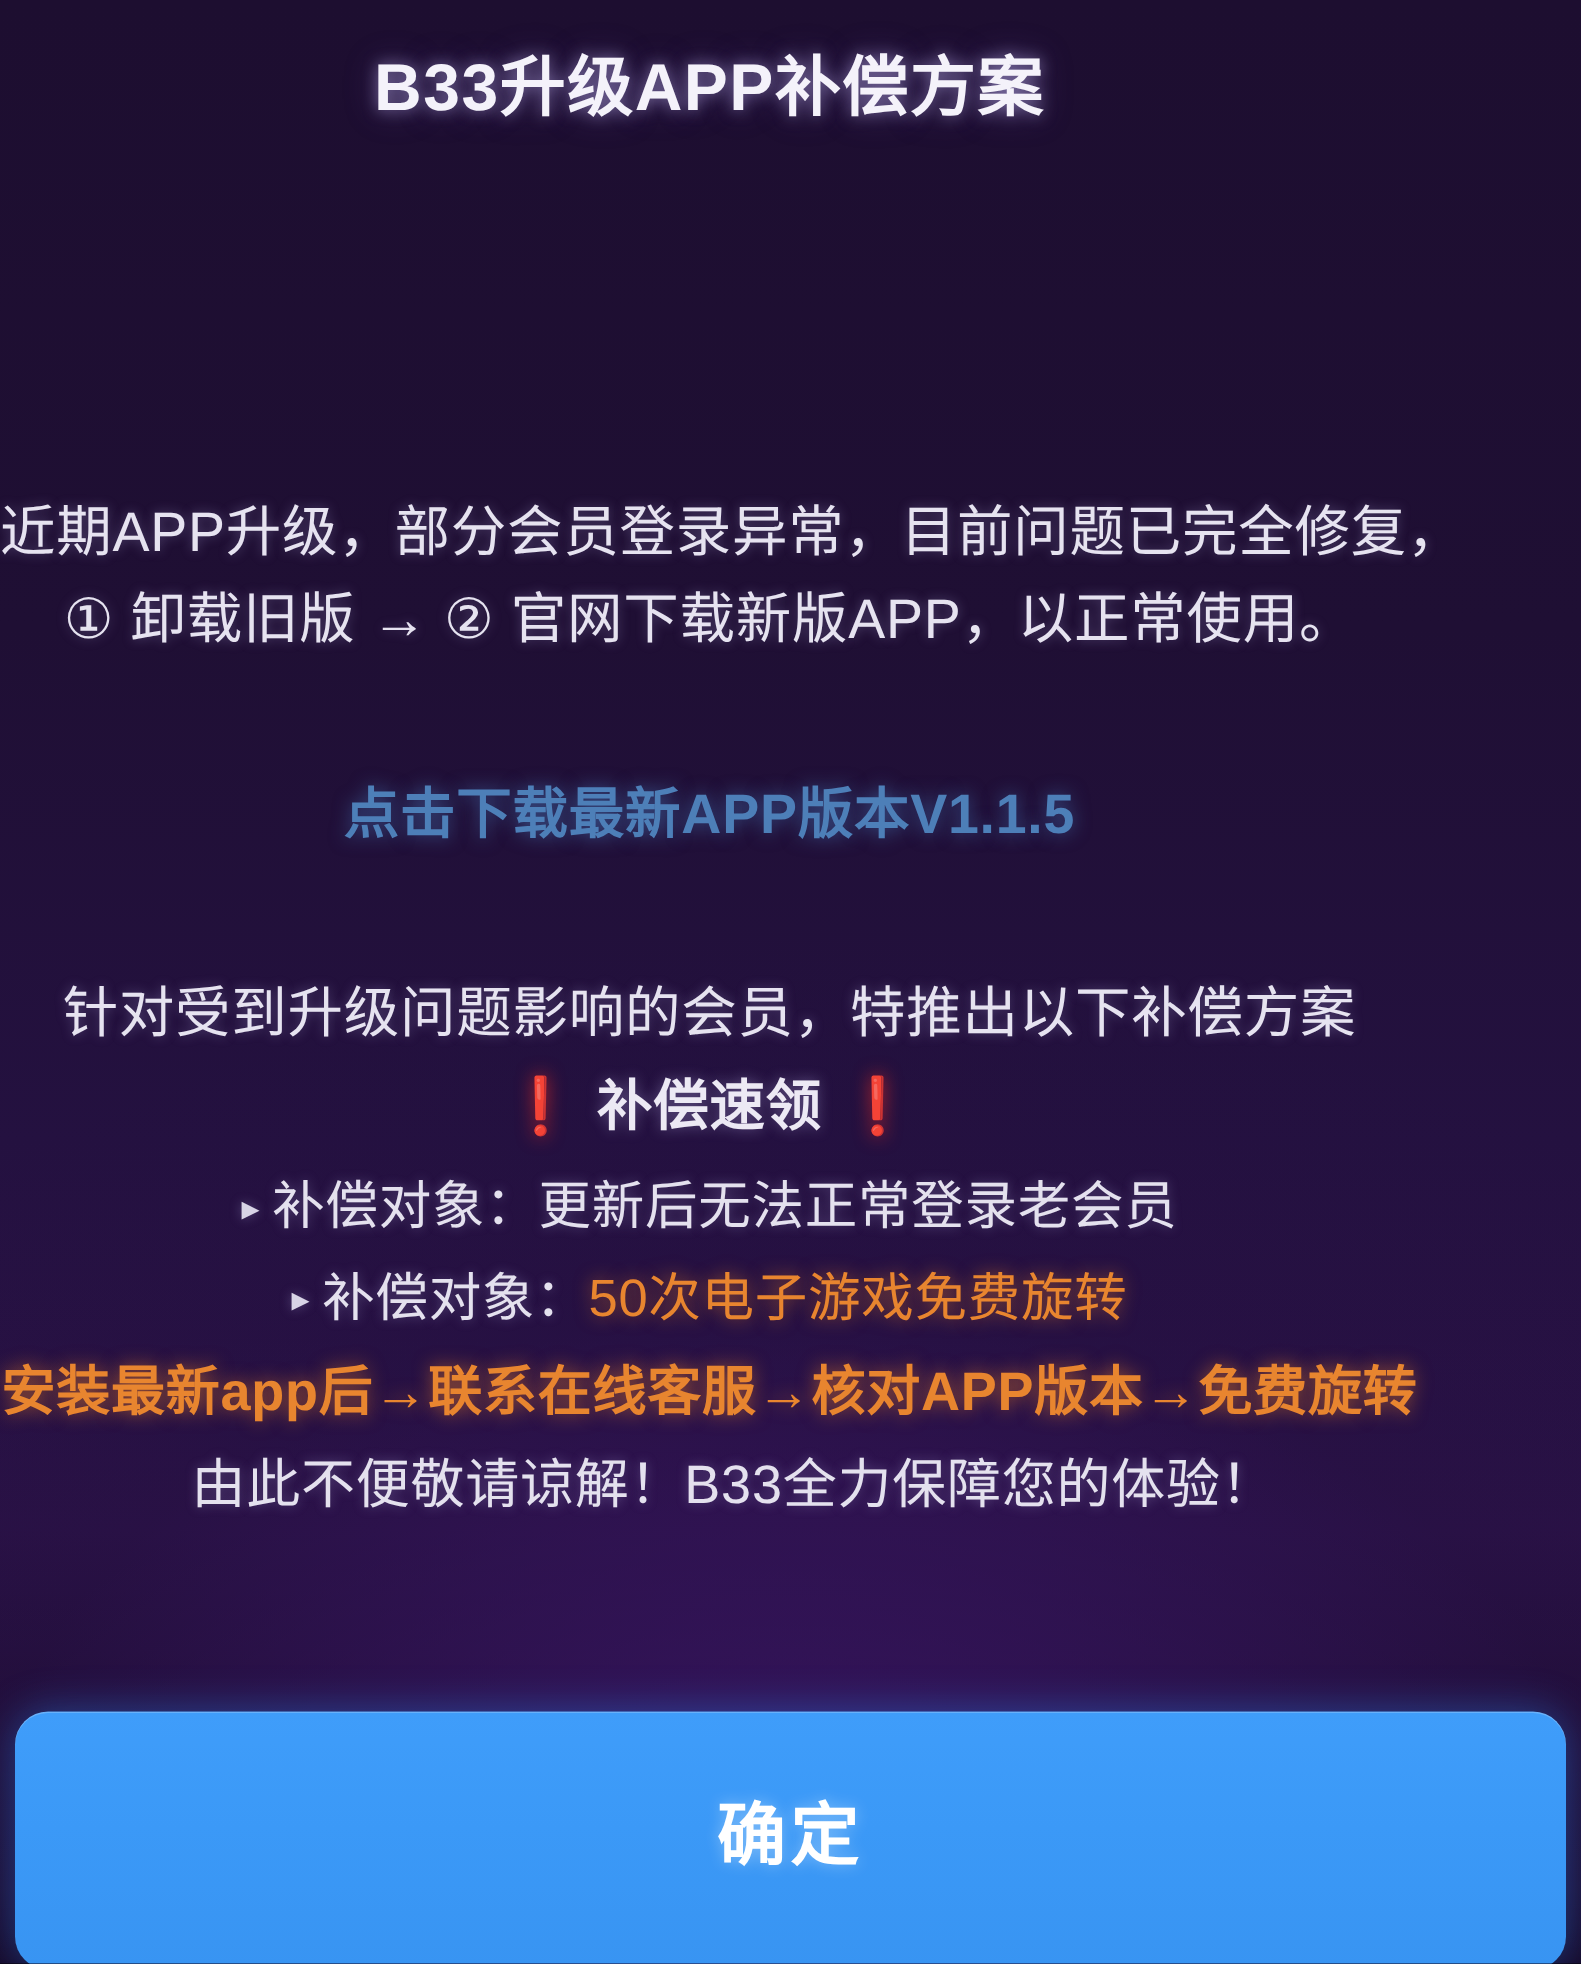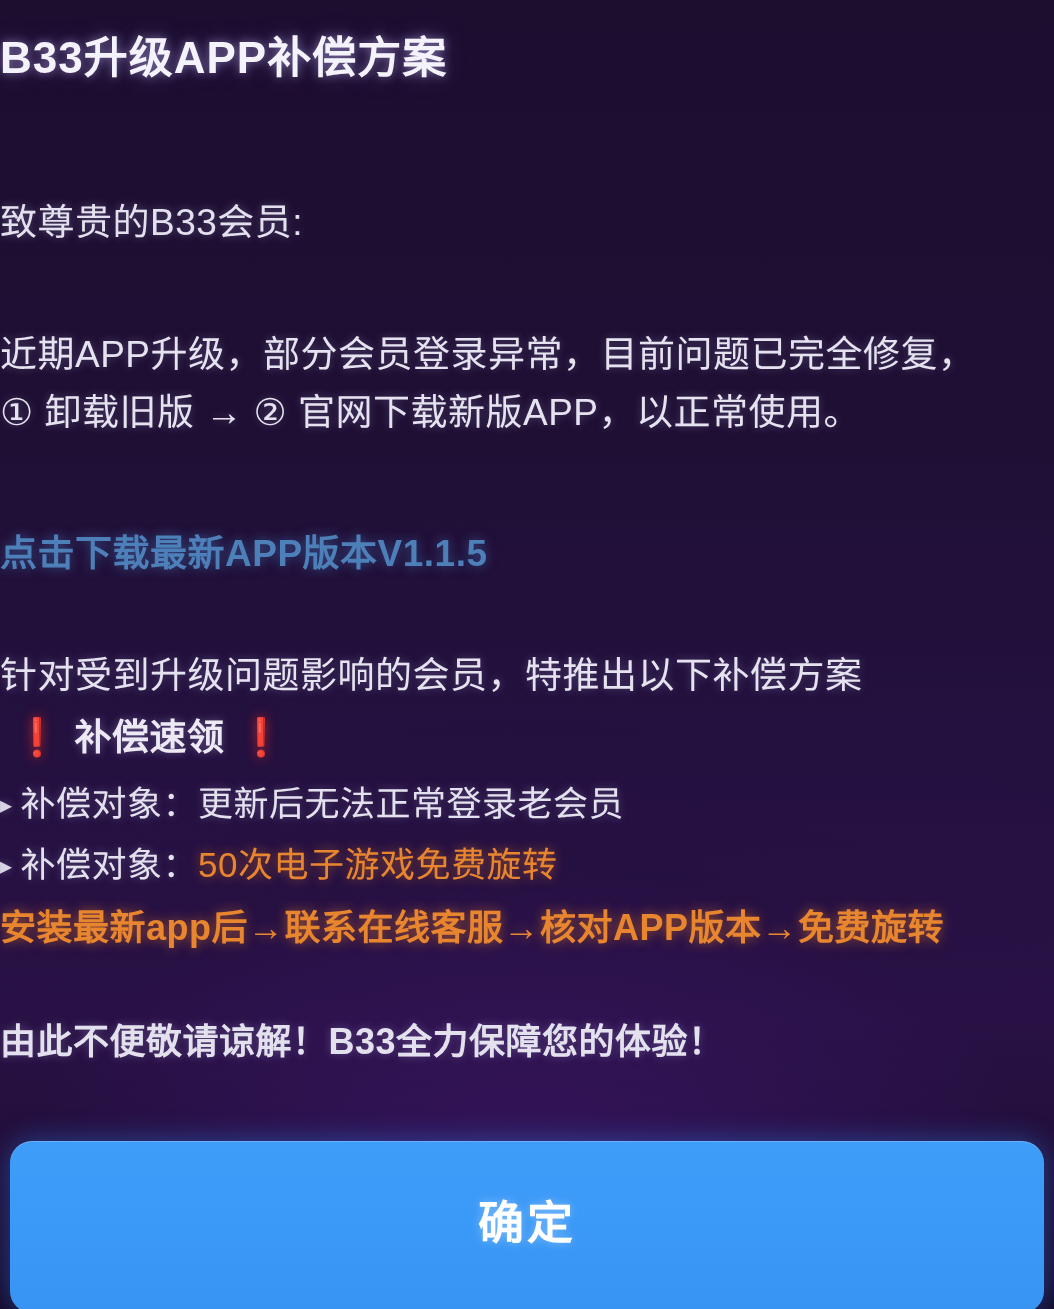--- a/index.html
+++ b/index.html
@@ -23,20 +23,21 @@
     background:
       radial-gradient(ellipse 900px 620px at 50% 95%, rgba(60, 22, 105, 0.85) 0%, rgba(36, 14, 66, 0.25) 60%, rgba(0,0,0,0) 100%),
       linear-gradient(180deg, #1d0e30 0%, #1f0f34 32%, #241140 58%, #2a1246 78%, #1b0c2e 96%, #120720 100%);
   }
 
   
   .line {
     position: absolute;
     left: 0;
     width: 946px;
+    text-align: center;
     white-space: nowrap;
     color: #eceaf4;
     letter-spacing: 0.5px;
   }
 
   .title {
     top: 22px;
     font-size: 44px;
     font-weight: 700;
     color: #f4f2fa;
@@ -57,21 +58,21 @@
   .body-line {
     font-size: 37px;
     font-weight: 500;
     color: #e6e3f0;
     text-shadow: 0 0 8px rgba(160, 150, 205, 0.40);
   }
   .body-line-1 { top: 324px; }
   .body-line-2 { top: 382px; }
 
   .download-link {
-    top: 523px;
+    top: 512px;
     font-size: 37px;
     font-weight: 600;
     color: #4d7fb8;
     text-shadow: 0 0 12px rgba(70, 120, 185, 0.60);
     cursor: pointer;
   }
 
   .plan-intro {
     top: 645px;
     font-size: 37px;
@@ -117,25 +118,26 @@
 
   .flow-line {
     top: 898px;
     font-size: 36px;
     font-weight: 700;
     color: #e8852f;
     text-shadow: 0 0 12px rgba(225, 120, 35, 0.62);
   }
 
   .closing {
-    top: 1012px;
+    top: 960px;
     font-size: 36px;
-    font-weight: 700;
+    font-weight: 400;
     color: #e4e1ee;
     text-shadow: 0 0 8px rgba(160, 150, 205, 0.40);
+    padding-left: 16px;
   }
 
   
   #confirm-button {
     position: absolute;
     left: 10px;
     top: 1141px;
     width: 1034px;
     height: 172px;
     border: none;
@@ -158,21 +160,20 @@
     box-sizing: border-box;
   }
 </style>
 </head>
 <body>
 
 <div id="screen">
 
   <div class="line title">B33升级APP补偿方案</div>
 
-  <div class="line salutation">致尊贵的B33会员:</div>
 
   <div class="line body-line body-line-2">① 卸载旧版 → ② 官网下载新版APP，以正常使用。</div>
 
   <div class="line body-line body-line-1">近期APP升级，部分会员登录异常，目前问题已完全修复，</div>
 
   <div class="line download-link">点击下载最新APP版本V1.1.5</div>
 
   <div class="line plan-intro">针对受到升级问题影响的会员，特推出以下补偿方案</div>
 
   <div class="line bullet-line bullet-1">

